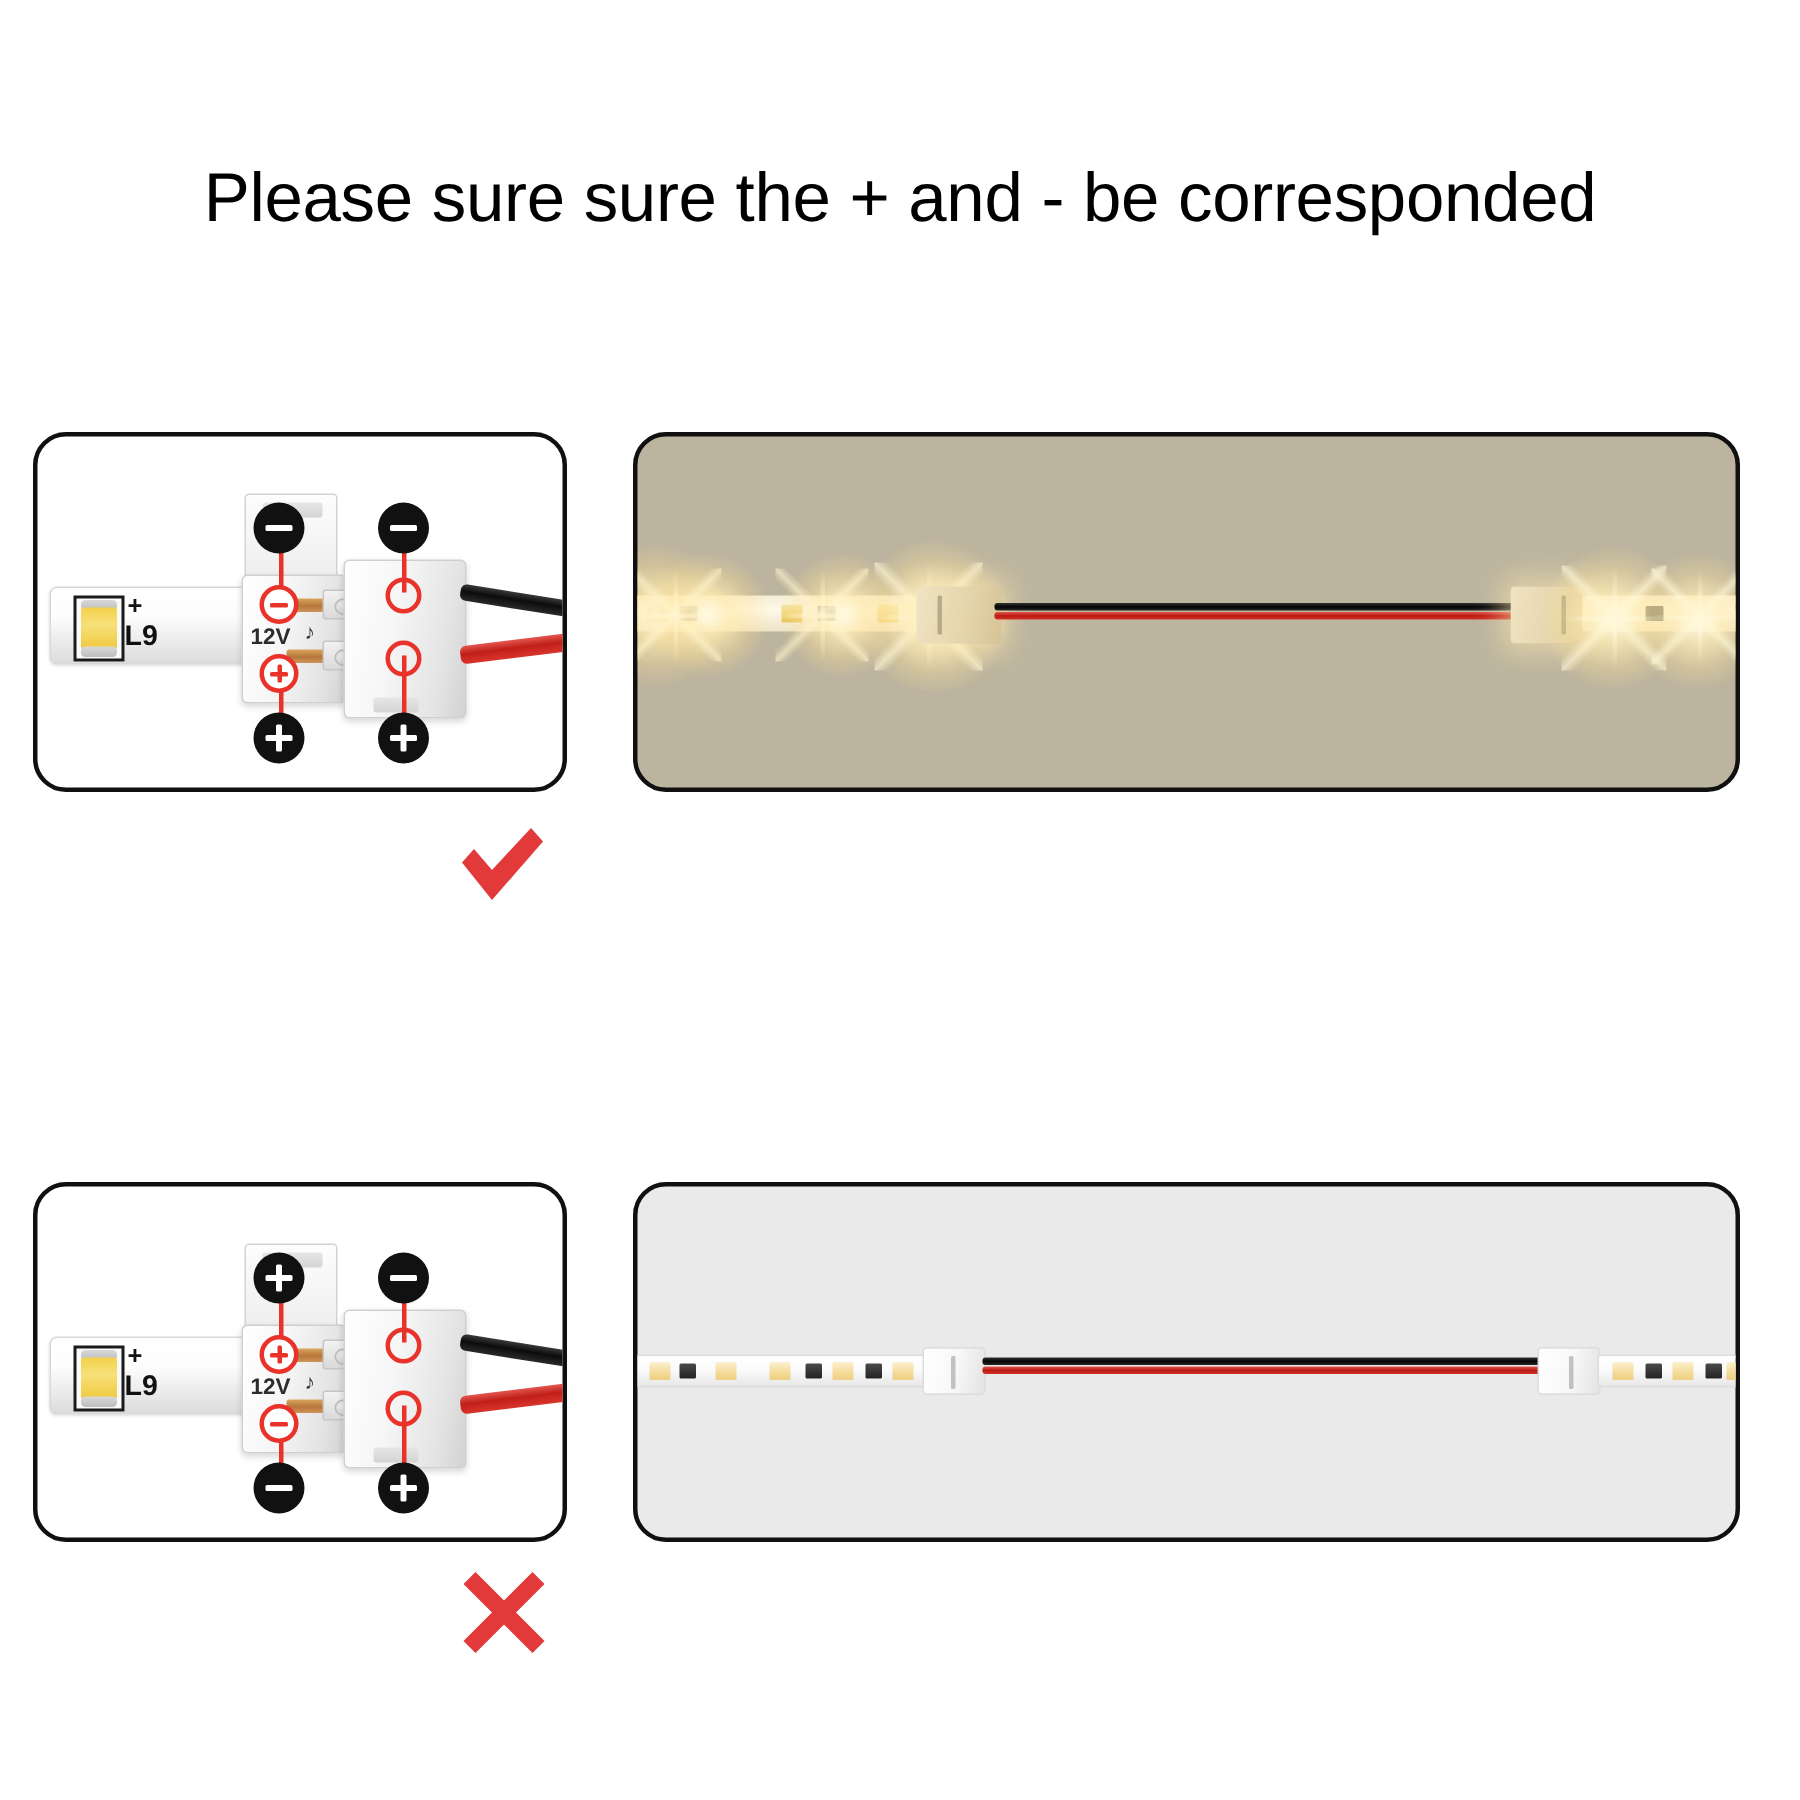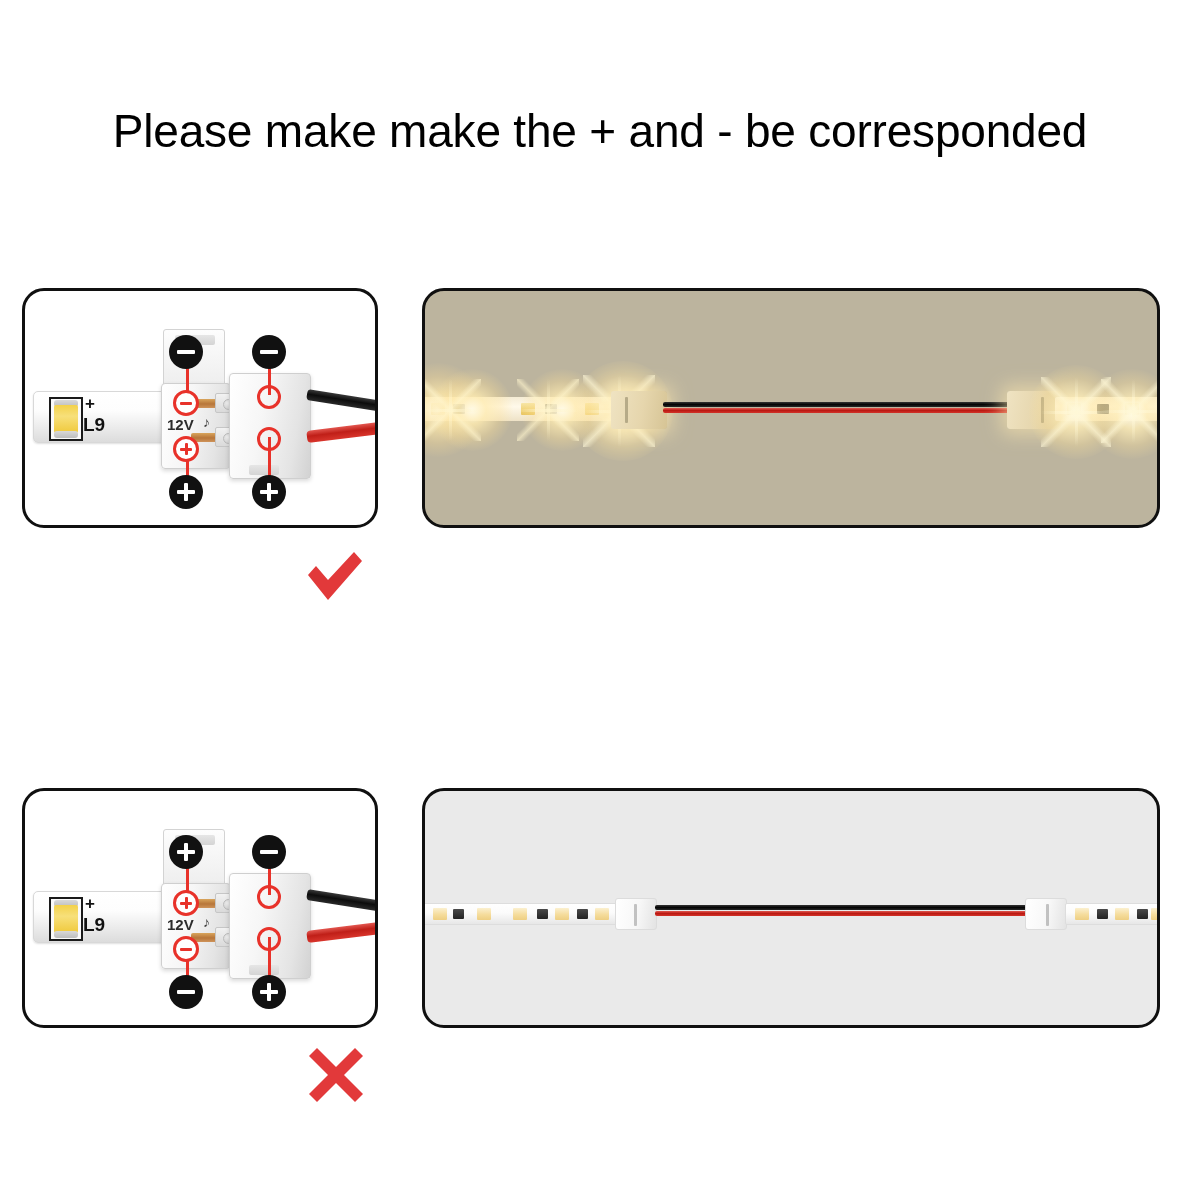--- a/index.html
+++ b/index.html
@@ -224,21 +224,21 @@
 
   .pwire { position:absolute; border-radius: 2px; }
   .pwire-black { background: linear-gradient(#333,#050505 50%,#262626); }
   .pwire-red   { background: linear-gradient(#e0564e,#bb1a13 50%,#d33229); }
 </style>
 </head>
 <body>
 
 <div id="page">
 
-  <div class="title">Please make make the + and - be corresponded</div>
+  <div class="title">Please sure sure the + and - be corresponded</div>
 
   <div class="panel panel-diagram" style="left:22px; top:288px; width:356px; height:240px;">
     <div class="diagram-stage">
 
       <div class="strip" style="left:8px; top:100px; width:170px; height:52px;"></div>
 
       <div class="led-box" style="left:24px; top:106px; width:34px; height:44px;">
         <div class="led-cap-top"></div>
         <div class="led-chip"></div>
         <div class="led-cap-bot"></div>

